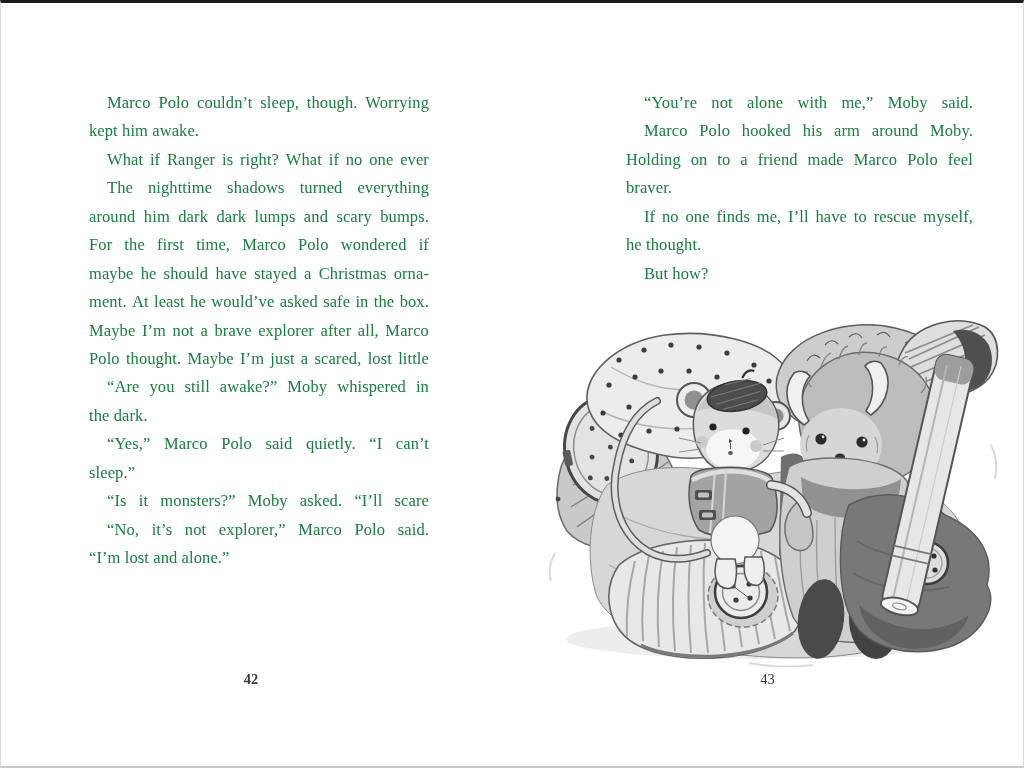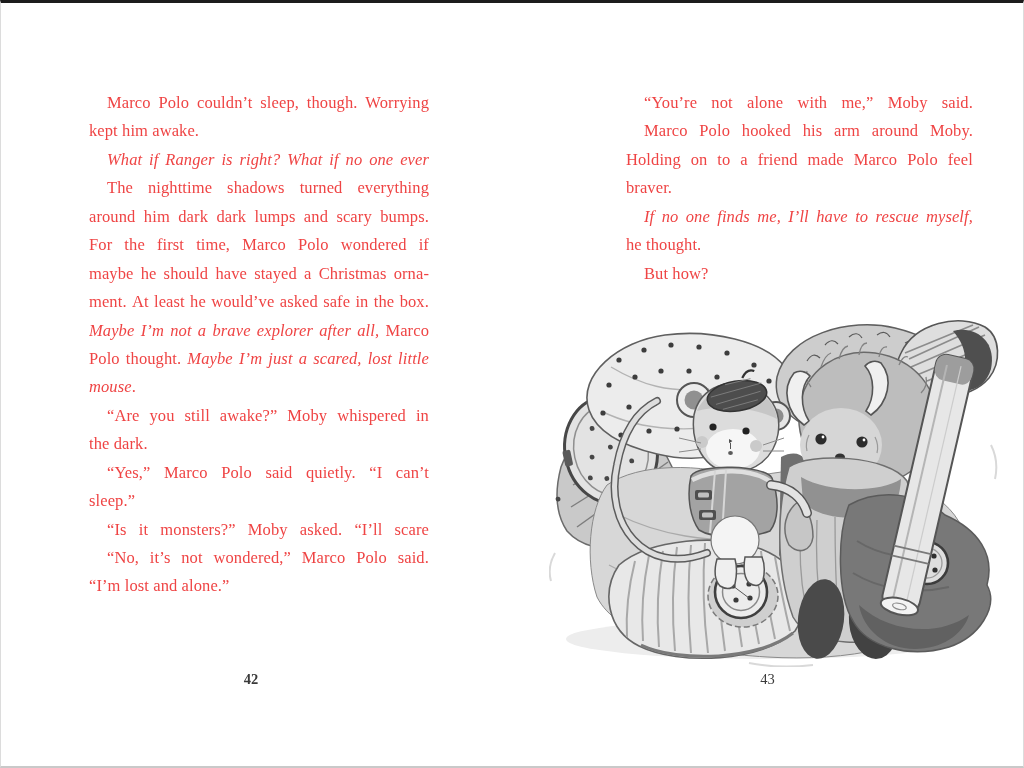--- a/index.html
+++ b/index.html
@@ -16,41 +16,41 @@
     background: #ffffff;
     border-top: 3px solid #1c1c1c;
     border-left: 1px solid #dcdcdc;
     border-right: 1px solid #dcdcdc;
     border-bottom: 2px solid #c9c9c9;
     box-sizing: border-box;
   }
   .text-col {
     position: absolute;
     top: 86px;
-    color: #ef4444;
+    color: #15803d;
   }
   .text-col.left  { left: 88px;  width: 340px; }
   .text-col.right { left: 593px; width: 347px; margin-left: 32px; }
   .line {
     height: 28.45px;
     line-height: 28.45px;
     font-size: 16.5px;
     letter-spacing: 0.1px;
     white-space: pre;
   }
   .line.justify {
     display: flex;
     justify-content: space-between;
     align-items: baseline;
     white-space: normal;
     overflow: hidden;
   }
   .line.justify span { white-space: nowrap; flex: 0 0 auto; }
   .line.indent { padding-left: 18px; }
-  .em { font-style: italic; }
+  .em { }
   .folio {
     position: absolute;
     top: 668px;
     text-align: center;
     font-size: 14.5px;
     color: #3a3a3a;
   }
   .folio.left  { left: 80px;  width: 340px; font-weight: bold; }
   .folio.right { left: 593px; width: 347px; }
   .illo {
@@ -150,21 +150,20 @@
         <span>Polo</span>
         <span>thought.</span>
         <span class="em">Maybe</span>
         <span class="em">I’m</span>
         <span class="em">just</span>
         <span class="em">a</span>
         <span class="em">scared,</span>
         <span class="em">lost</span>
         <span class="em">little</span>
       </div>
-      <div class="line"><span class="em">mouse</span><span>.</span></div>
       <div class="line justify indent">
         <span>“Are</span>
         <span>you</span>
         <span>still</span>
         <span>awake?”</span>
         <span>Moby</span>
         <span>whispered</span>
         <span>in</span>
       </div>
       <div class="line"><span>the dark.</span></div>
@@ -184,21 +183,21 @@
         <span>monsters?”</span>
         <span>Moby</span>
         <span>asked.</span>
         <span>“I’ll</span>
         <span>scare</span>
       </div>
       <div class="line justify indent">
         <span>“No,</span>
         <span>it’s</span>
         <span>not</span>
-        <span>wondered,”</span>
+        <span>explorer,”</span>
         <span>Marco</span>
         <span>Polo</span>
         <span>said.</span>
       </div>
       <div class="line"><span>“I’m lost and alone.”</span></div>
     </div>
 
   <div class="text-col right">
       <div class="line justify indent">
         <span>“You’re</span>

